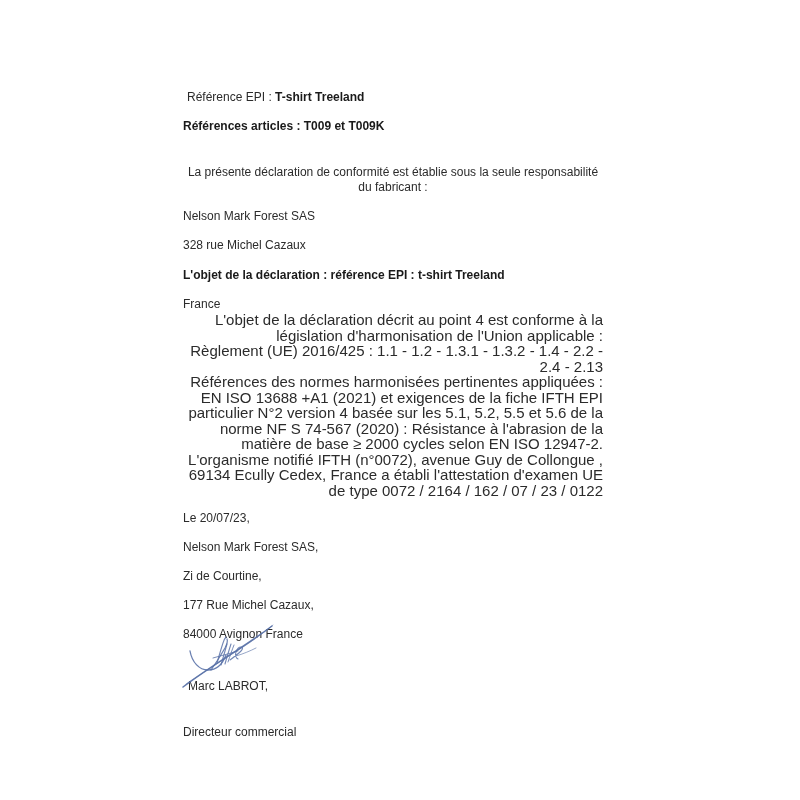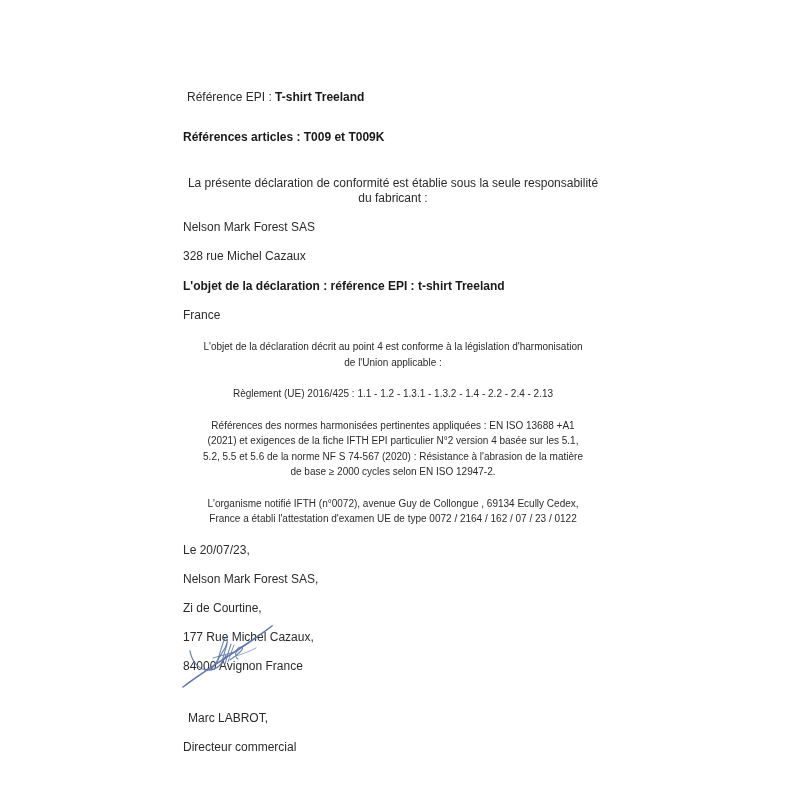--- a/index.html
+++ b/index.html
@@ -47,36 +47,36 @@
 
   .line {
     font-size: 12px;
     line-height: 15px;
     color: #2b2b2b;
     margin: 0;
   }
 
   
   .gap-ref        { margin-top: 2px;  padding-left: 4px; }
-  .gap-refart     { margin-top: 25px; }
+  .gap-refart     { margin-top: 14px; }
   .gap-intro      { margin-top: 31px; text-align: center; }
   .gap-addr       { margin-top: 14px; }
   .gap-objet      { margin-top: 15px; }
   .gap-para       { margin-top: 13px; }
   .gap-sign-name  { margin-top: 37px; padding-left: 5px; }
-  .gap-sign-title { margin-top: 14px; }
+  .gap-sign-title { margin-top: 31px; }
 
   .bold { font-weight: bold; color: #1a1a1a; }
 
   .para {
-    font-size: 10px;
+    font-size: 15px;
     line-height: 15.5px;
     color: #2b2b2b;
-    margin: 16px;
-    text-align: center;
+    margin: 0;
+    text-align: right;
   }
 
   
   .signature-wrap {
     position: absolute;
     left: 180px;
     top: 608px;
     width: 120px;
     height: 85px;
   }

